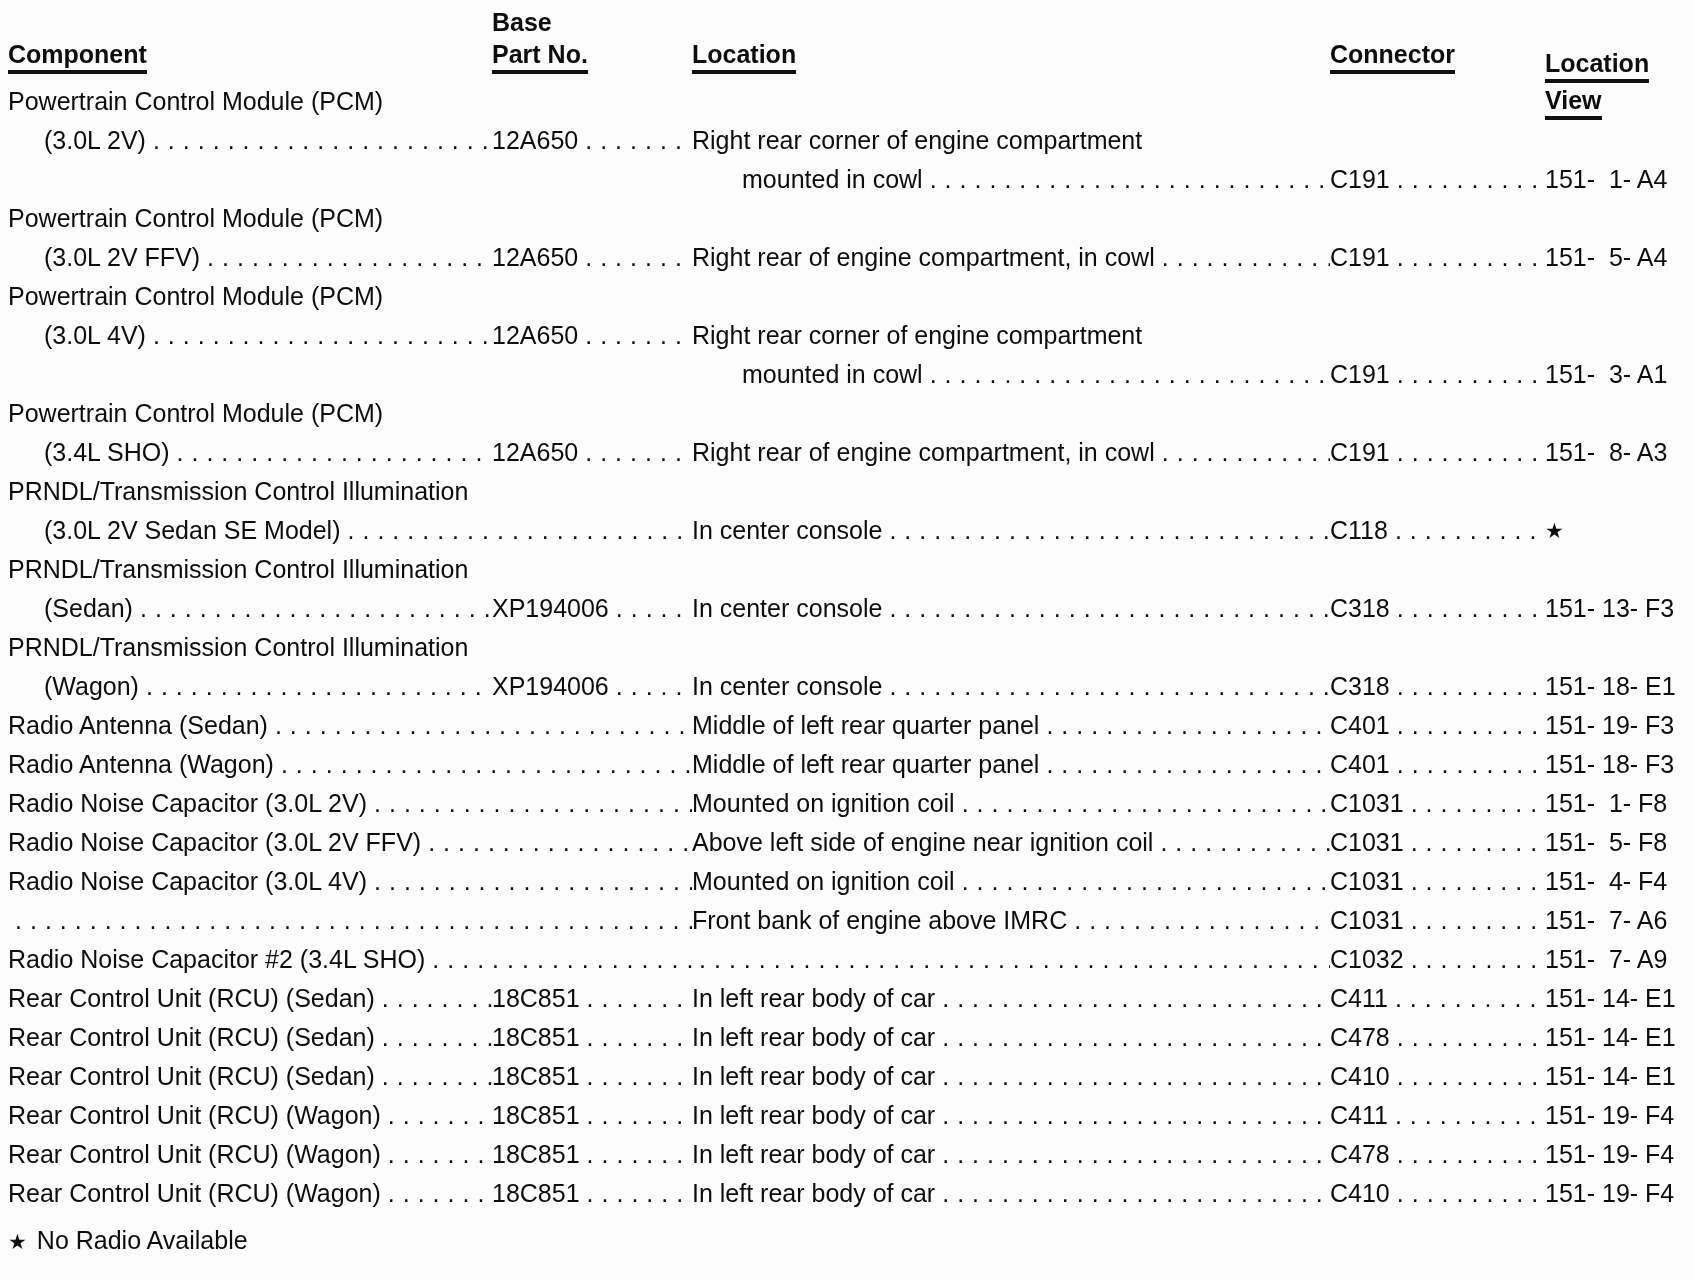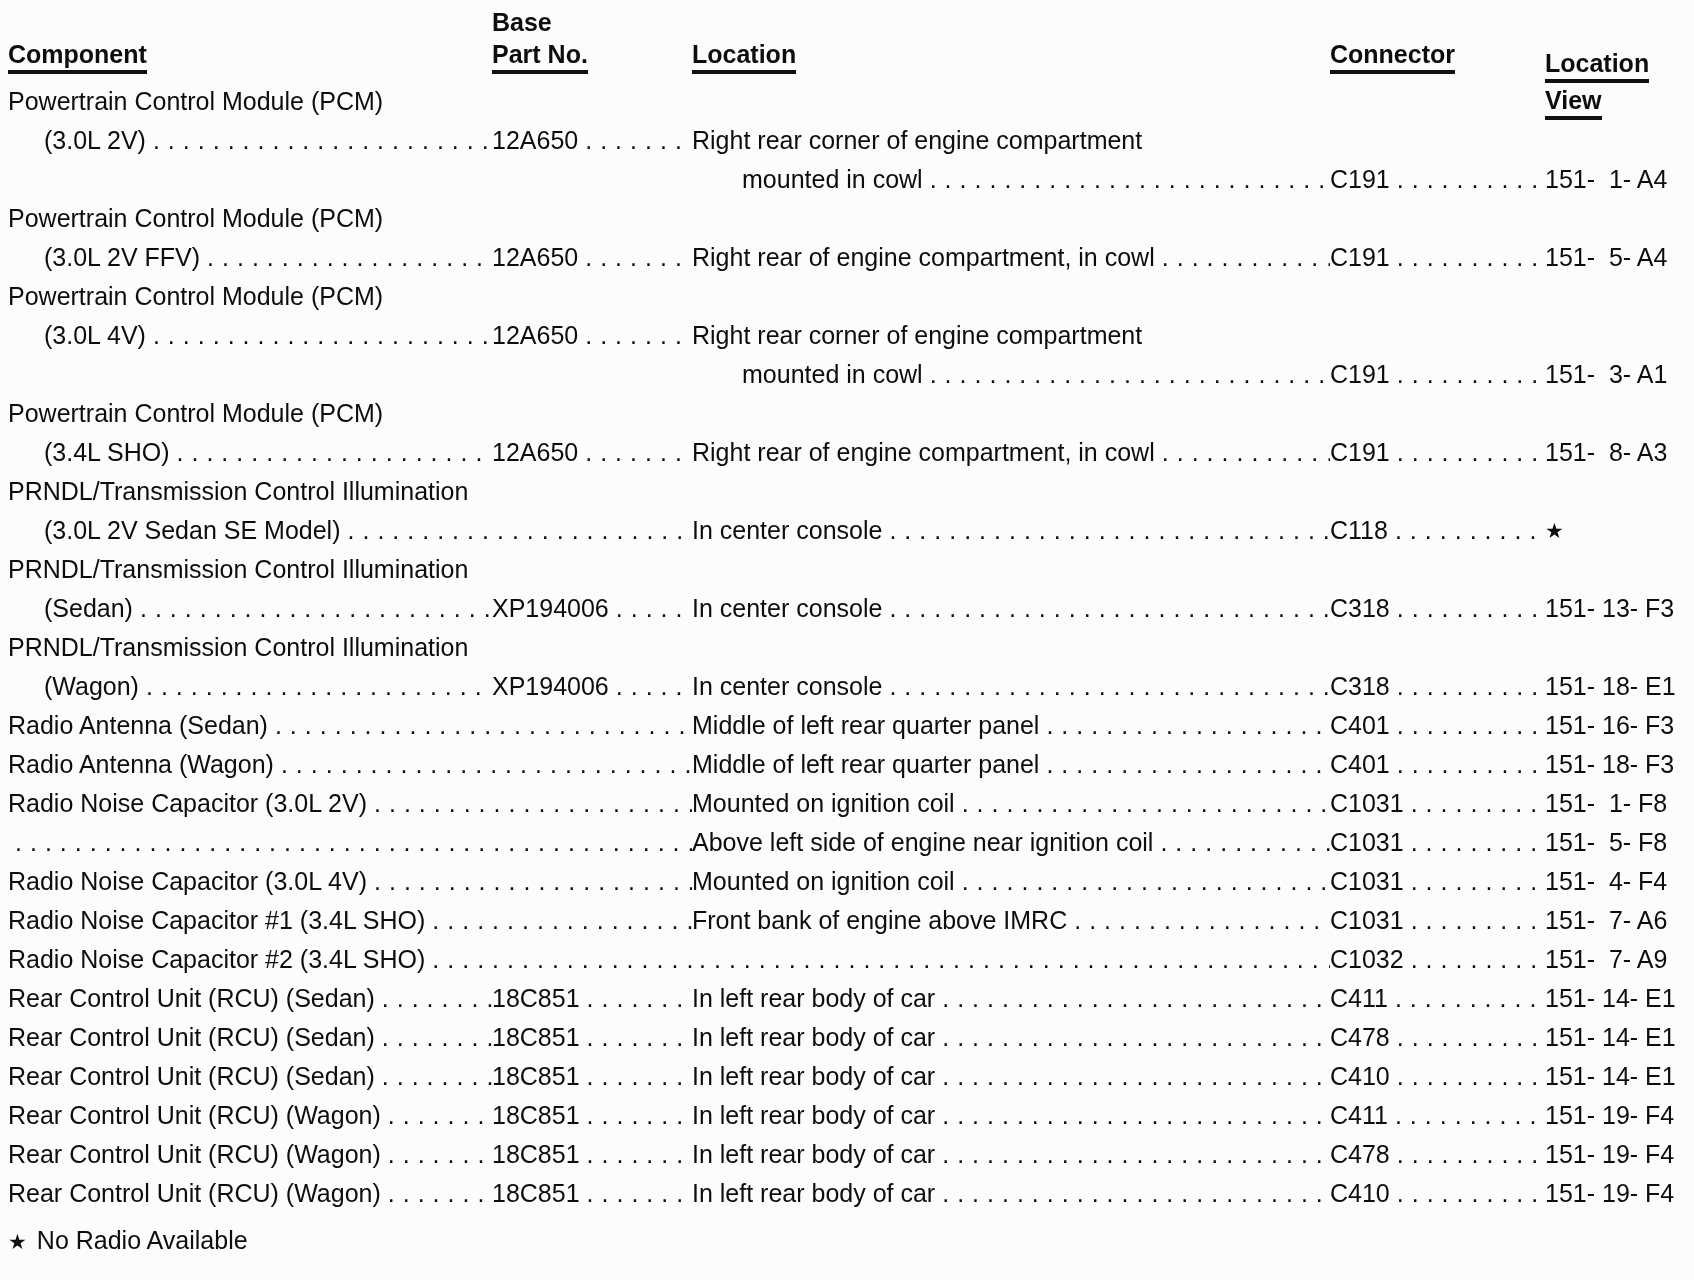--- a/index.html
+++ b/index.html
@@ -272,21 +272,21 @@
         </span>
         <span class="cell c3">
           <span class="txt">Middle of left rear quarter panel</span>
           <span class="leader">..........................................................................................</span>
         </span>
         <span class="cell c4">
           <span class="txt">C401</span>
           <span class="leader">..........................................................................................</span>
         </span>
         <span class="cell c5">
-          <span class="txt">151- 16- F3</span>
+          <span class="txt">151- 19- F3</span>
         </span>
       </div>
       <div class="line">
         <span class="cell c1 span2">
           <span class="txt">Radio Antenna (Wagon)</span>
           <span class="leader">..........................................................................................</span>
         </span>
         <span class="cell c3">
           <span class="txt">Middle of left rear quarter panel</span>
           <span class="leader">..........................................................................................</span>
@@ -311,20 +311,21 @@
         <span class="cell c4">
           <span class="txt">C1031</span>
           <span class="leader">..........................................................................................</span>
         </span>
         <span class="cell c5">
           <span class="txt">151-  1- F8</span>
         </span>
       </div>
       <div class="line">
         <span class="cell c1 span2">
+          <span class="txt">Radio Noise Capacitor (3.0L 2V FFV)</span>
           <span class="leader">..........................................................................................</span>
         </span>
         <span class="cell c3">
           <span class="txt">Above left side of engine near ignition coil</span>
           <span class="leader">..........................................................................................</span>
         </span>
         <span class="cell c4">
           <span class="txt">C1031</span>
           <span class="leader">..........................................................................................</span>
         </span>
@@ -344,21 +345,20 @@
         <span class="cell c4">
           <span class="txt">C1031</span>
           <span class="leader">..........................................................................................</span>
         </span>
         <span class="cell c5">
           <span class="txt">151-  4- F4</span>
         </span>
       </div>
       <div class="line">
         <span class="cell c1 span2">
-          <span class="txt">Radio Noise Capacitor #1 (3.4L SHO)</span>
           <span class="leader">..........................................................................................</span>
         </span>
         <span class="cell c3">
           <span class="txt">Front bank of engine above IMRC</span>
           <span class="leader">..........................................................................................</span>
         </span>
         <span class="cell c4">
           <span class="txt">C1031</span>
           <span class="leader">..........................................................................................</span>
         </span>

